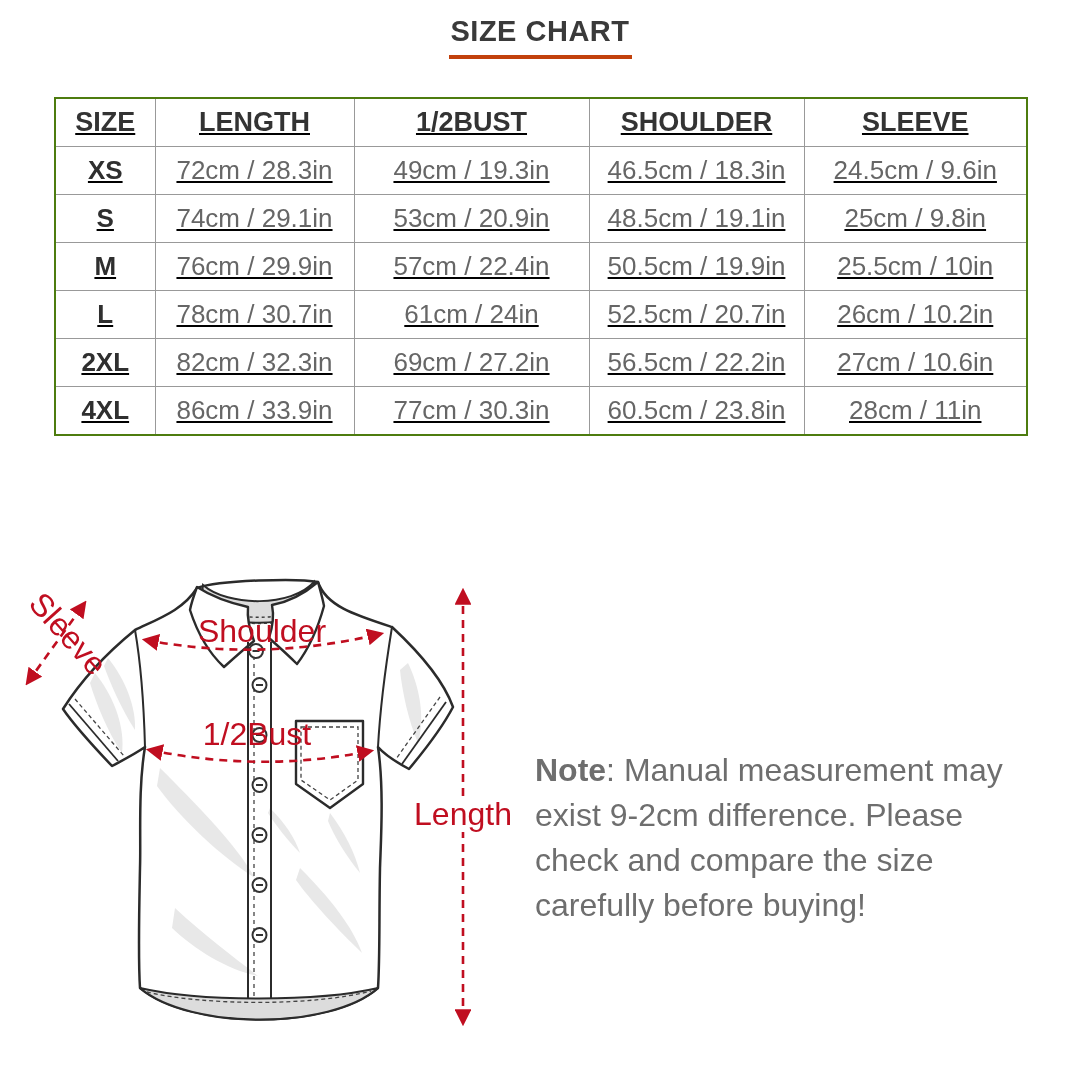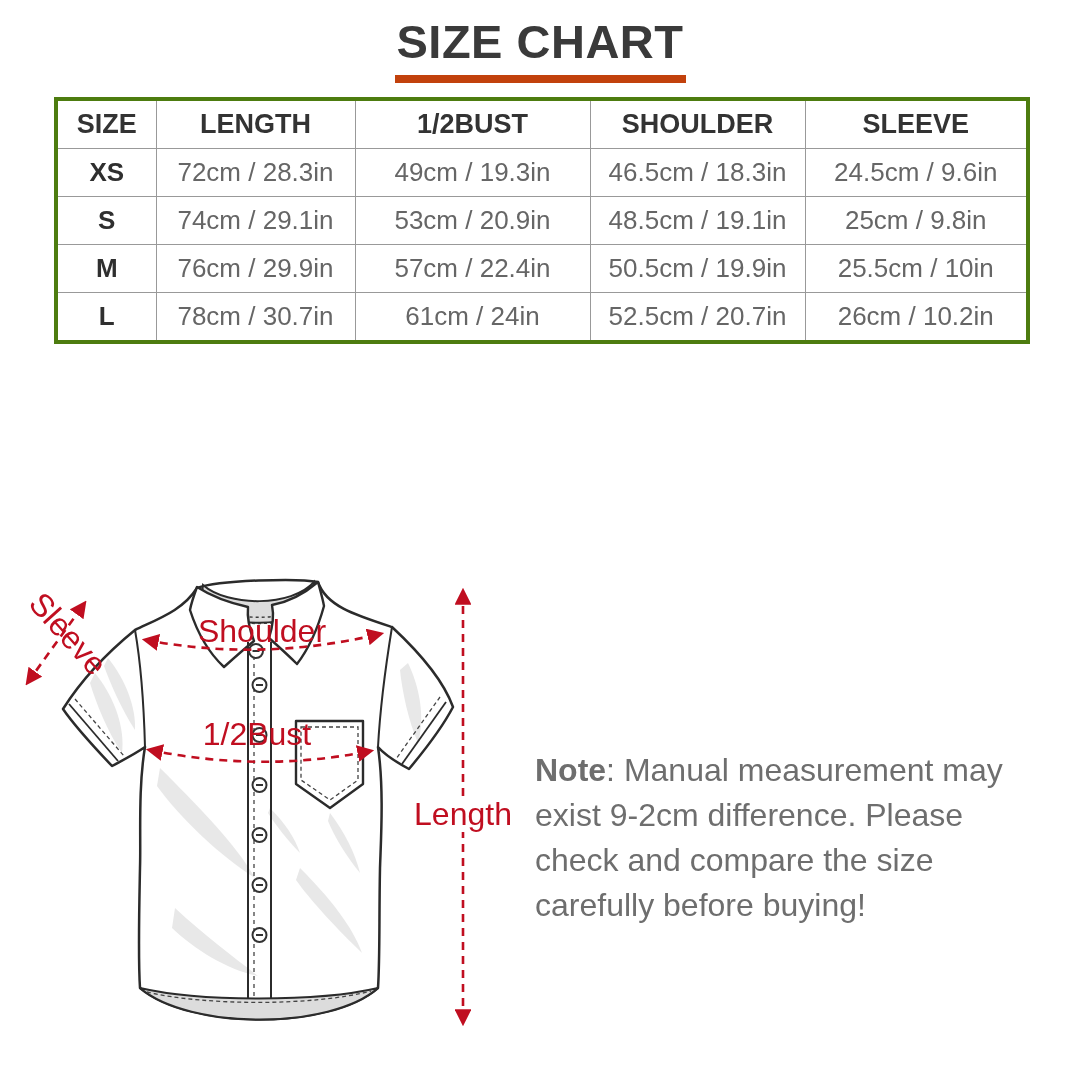--- a/index.html
+++ b/index.html
@@ -1,22 +1,22 @@
 <!DOCTYPE html>
 <html><head>
 <meta charset="utf-8">
 <style>
   html,body{margin:0;padding:0;background:#fff;}
   .page{position:relative;width:1080px;height:1080px;background:#ffffff;overflow:hidden;
         font-family:"Liberation Sans","DejaVu Sans",sans-serif;}
   .title-wrap{position:absolute;top:16px;left:0;width:100%;text-align:center;}
-  .title{display:inline-block;font-size:47px;font-weight:bold;color:#3a3a3a;
-         letter-spacing:0.5px;border-bottom:8px solid #c2410c;padding:0 2px 7px 2px;line-height:1.1;}
+  .title{display:inline-block;font-size:29px;font-weight:bold;color:#3a3a3a;
+         letter-spacing:0.5px;border-bottom:4px solid #c2410c;padding:0 2px 7px 2px;line-height:1.1;}
   table.size-table{position:absolute;left:54px;top:97px;width:972px;border-collapse:collapse;
-        table-layout:fixed;border:4px solid #4d7c0f;background:#fff;}
+        table-layout:fixed;border:2px solid #4d7c0f;background:#fff;text-decoration:underline;}
   table.size-table th,table.size-table td{border:1px solid #999;height:47px;text-align:center;
         vertical-align:middle;padding:0;white-space:nowrap;overflow:hidden;}
   table.size-table th{font-size:27px;font-weight:bold;color:#333;}
   table.size-table td{font-size:26px;color:#666;}
   table.size-table td.size-col{font-weight:bold;color:#2f2f2f;}
   .shirt-svg{position:absolute;left:0px;top:558px;width:530px;height:522px;}
   .note{position:absolute;left:535px;top:716px;width:492px;font-size:32px;line-height:45px;
         color:#6e6e6e;}
   .note .note-label{font-weight:bold;margin-top:16px;}
 </style>
@@ -68,20 +68,34 @@
           <td>50.5cm / 19.9in</td>
           <td>25.5cm / 10in</td>
         </tr>
         <tr>
           <td class="size-col">L</td>
           <td>78cm / 30.7in</td>
           <td>61cm / 24in</td>
           <td>52.5cm / 20.7in</td>
           <td>26cm / 10.2in</td>
         </tr>
+        <tr>
+          <td class="size-col">2XL</td>
+          <td>82cm / 32.3in</td>
+          <td>69cm / 27.2in</td>
+          <td>56.5cm / 22.2in</td>
+          <td>27cm / 10.6in</td>
+        </tr>
+        <tr>
+          <td class="size-col">4XL</td>
+          <td>86cm / 33.9in</td>
+          <td>77cm / 30.3in</td>
+          <td>60.5cm / 23.8in</td>
+          <td>28cm / 11in</td>
+        </tr>
       </tbody>
   </table>
 
   <svg class="shirt-svg" viewBox="0 0 530 522" xmlns="http://www.w3.org/2000/svg">
     <defs>
       <marker id="arr" viewBox="0 0 10 10" refX="7.5" refY="5" markerWidth="6.5" markerHeight="6.5" orient="auto-start-reverse">
         <path d="M0,0 L10,5 L0,10 Z" fill="#c00e20"></path>
       </marker>
     </defs>
 

